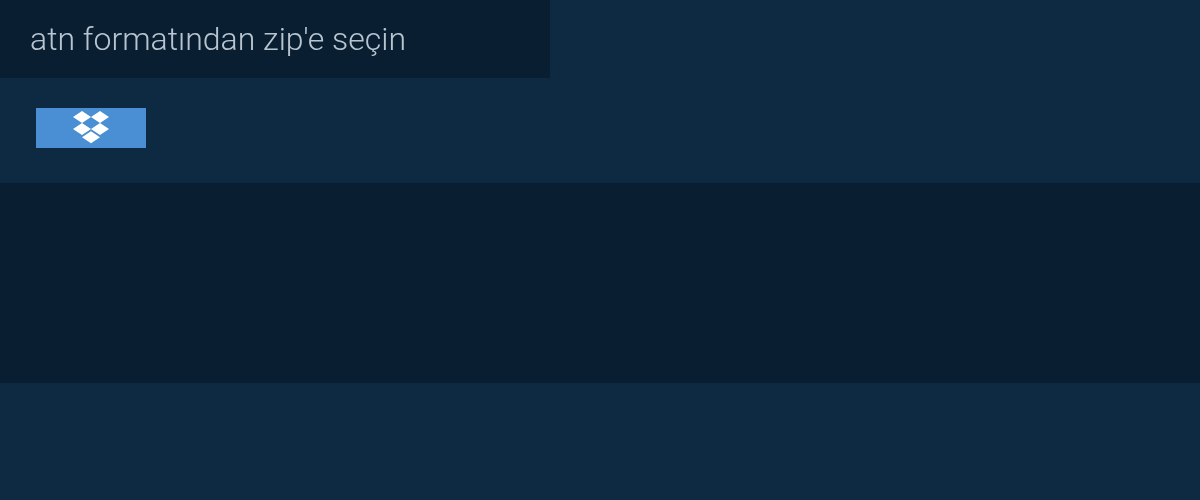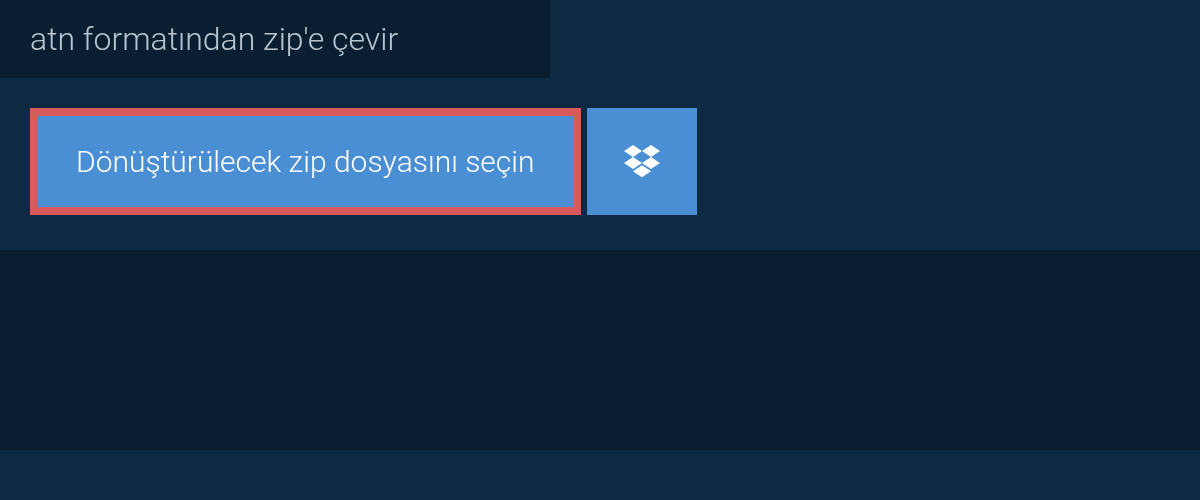--- a/index.html
+++ b/index.html
@@ -61,27 +61,24 @@
     .bottom-area {
       background-color: #091f31;
       height: 200px;
       margin-top: 35px;
     }
   </style>
 </head>
 <body>
 
 <div class="header-bar">
-  <h1 class="header-title">atn formatından zip'e çevir</h1>
+  <h1 class="header-title">atn formatından zip'e seçin</h1>
 </div>
 
 <div class="upload-section">
-  <div class="select-file-button">
-    <span class="select-file-label">Dönüştürülecek zip dosyasını seçin</span>
-  </div>
   <div class="dropbox-button">
     <span>
       <svg class="dropbox-icon" viewBox="0 0 24 24">
         <path d="M6 2L12 6L6 10L0 6L6 2M18 2L24 6L18 10L12 6L18 2M0 14L6 10L12 14L6 18L0 14M18 10L24 14L18 18L12 14L18 10M6 19.5L12 15.5L18 19.5L12 23.5L6 19.5Z"></path>
       </svg>
     </span>
   </div>
 </div>
 
 <div class="bottom-area"></div>

